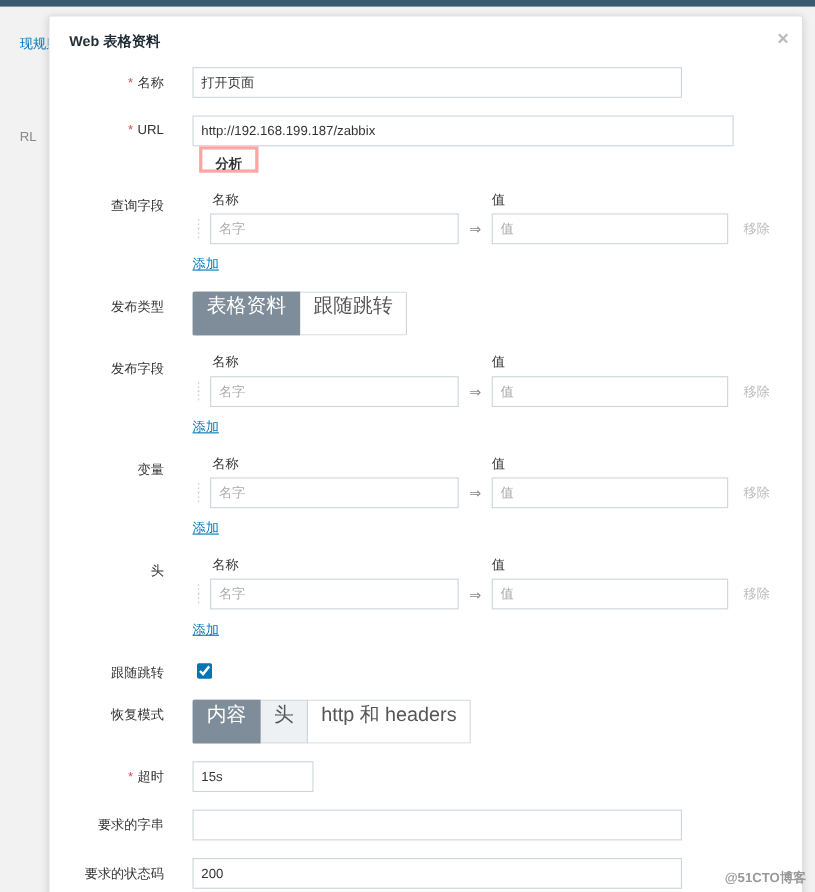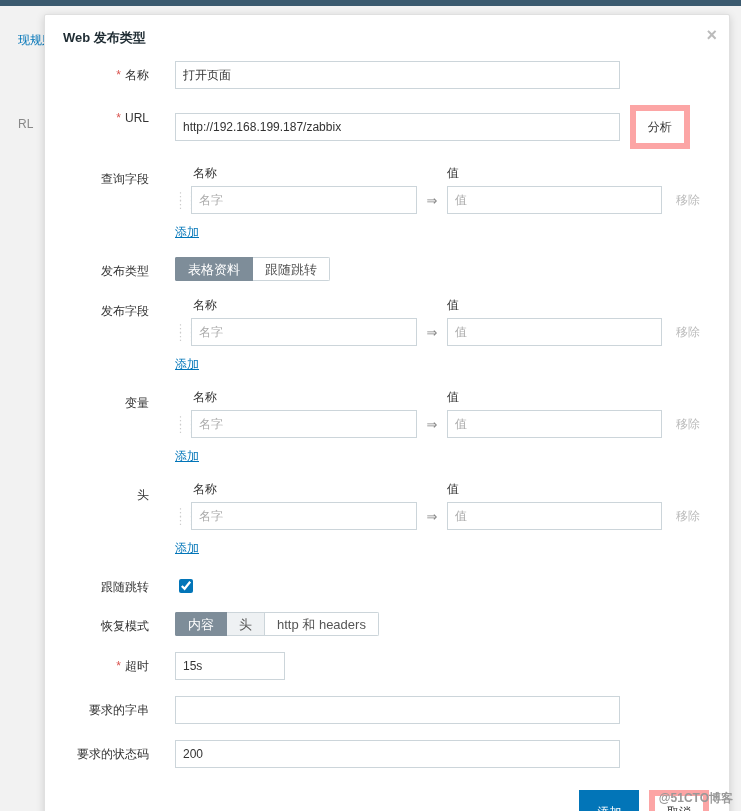--- a/index.html
+++ b/index.html
@@ -78,32 +78,33 @@
   }
   input[type=text] {
     height: 28px;
     border: 1px solid #ccd5da;
     padding: 0 7px;
     font-size: 12px;
     color: #333;
     outline: none;
   }
   .input-full { width: 445px; }
-  .input-url { width: 445px; display:inline-block; vertical-align:middle;}
+  .input-url { width: 492px; display:inline-block; vertical-align:middle;}
   .btn {
     display: inline-block;
-    height: 44px;
+    height: 24px;
     line-height: 26px;
     padding: 0 12px;
-    border: 6px solid #fca5a5;
+    border: 3px solid #fca5a5;
     background: #fff;
     font-size: 12px;
     cursor: pointer;
     vertical-align: middle;
     color:#333;
+    font-weight:bold;
   }
   .btn-primary {
     background: #0275b8;
     border-color: #0275b8;
     color: #fff;
   }
   .btn-analyze { margin-left: 6px; }
 
   .sub-table {
     width: 535px;
@@ -150,26 +151,26 @@
     cursor: pointer;
     text-decoration: underline;
   }
 
   .seg-group {
     display: inline-flex;
     border-radius: 2px;
     overflow: hidden;
   }
   .seg-btn {
-    height: 24px;
+    height: 40px;
     line-height: 24px;
     padding: 0 12px;
     border: 1px solid #ccd5da;
     background: #eef1f3;
-    font-size: 13px;
+    font-size: 18px;
     cursor: pointer;
     color:#555;
   }
   .seg-btn + .seg-btn { border-left: none; }
   .seg-btn.active {
     background: #7e8d99;
     color: #fff;
     border-color: #7e8d99;
   }
   .seg-btn.plain {
@@ -201,21 +202,21 @@
 <div class="topbar"></div>
 
 <div class="bg-sidebar">
   <div style="color:#0275b8;">现规则</div>
   <div style="height:60px;"></div>
   <div style="color:#888;">RL</div>
 </div>
 
 <div class="modal">
   <div class="modal-header">
-    <span>Web 发布类型</span>
+    <span>Web 表格资料</span>
     <span class="modal-close">×</span>
   </div>
 
   <div class="modal-body">
 
     <div class="row">
       <div class="label-col req">名称</div>
       <div class="field-col">
         <input type="text" class="input-full" value="打开页面" style="">
       </div>

